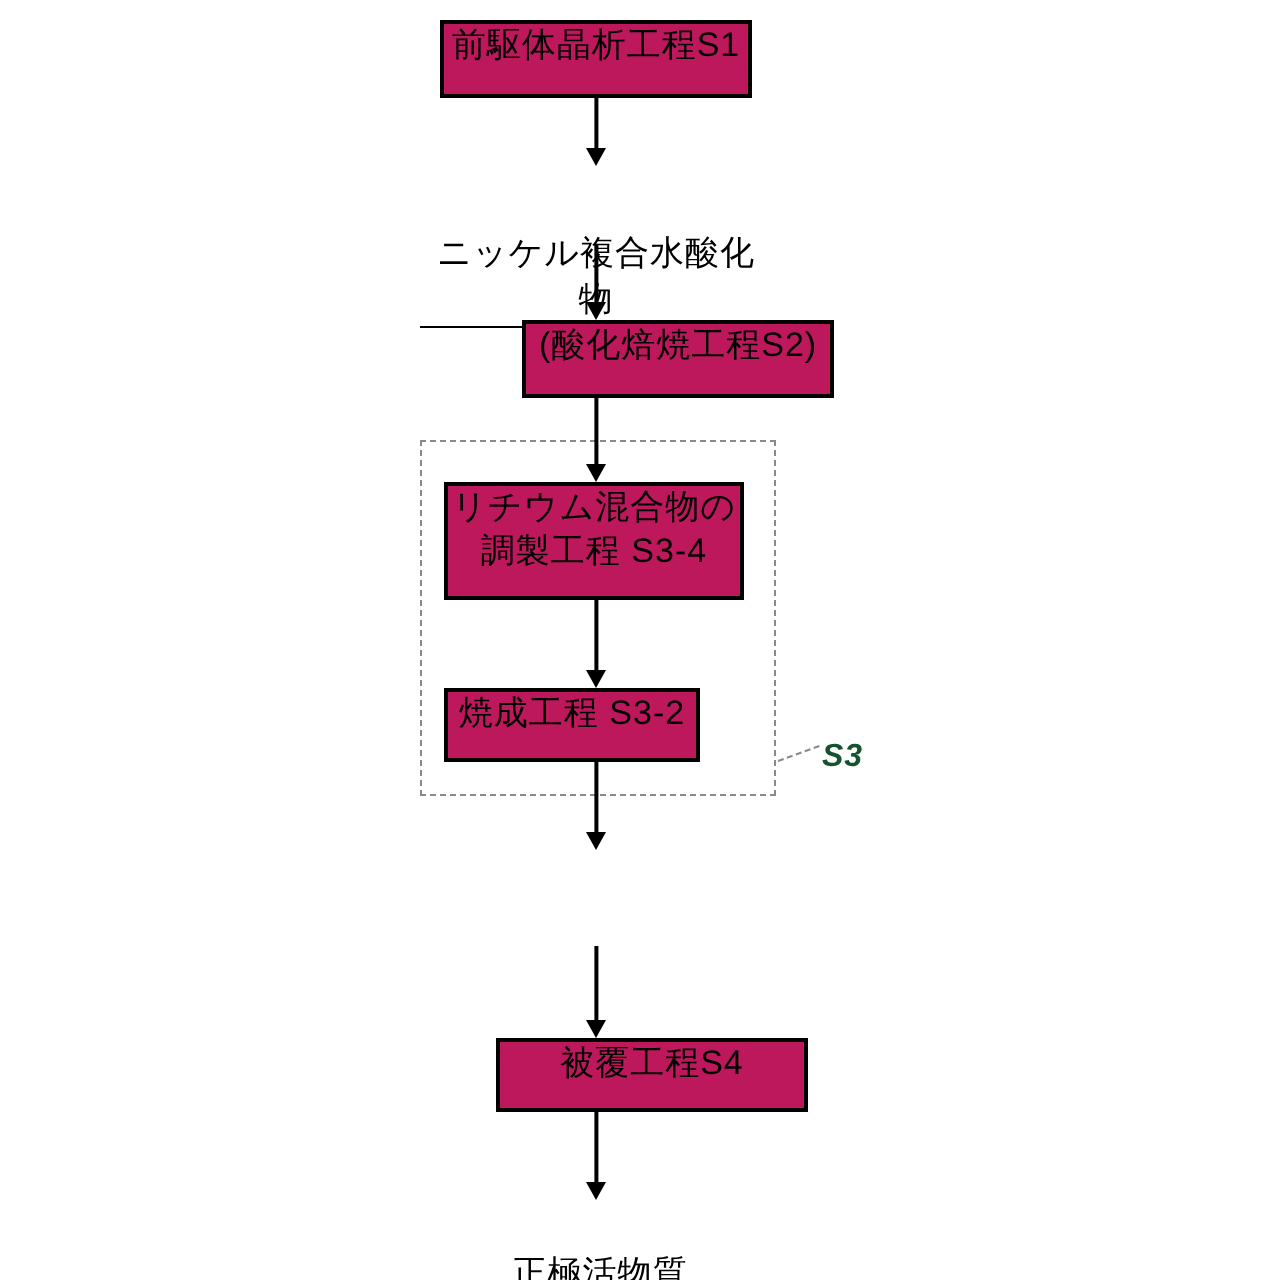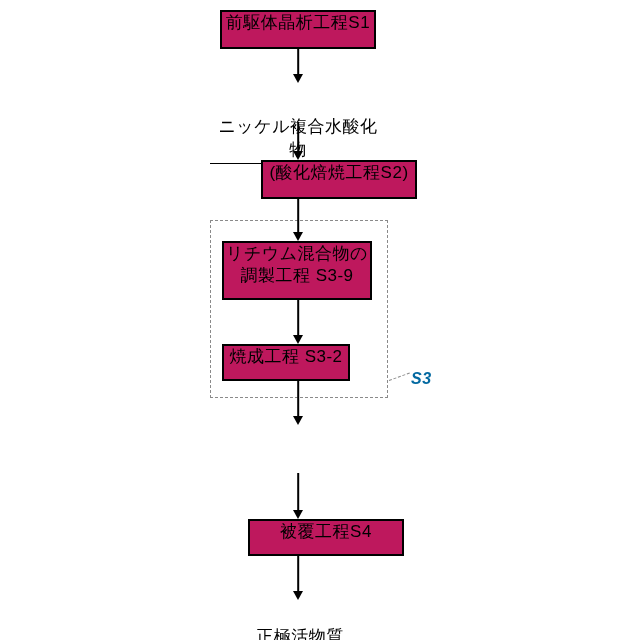--- a/index.html
+++ b/index.html
@@ -84,21 +84,21 @@
     box-sizing: border-box;
     border: 1.4px dashed #8a8a8a;
     background: transparent;
   }
   .group-label {
     position: absolute;
     font-size: 16px;
     font-weight: bold;
     font-style: italic;
     letter-spacing: 0.5px;
-    color: #0369a1;
+    color: #14532d;
   }
   .group-leader {
     position: absolute;
     border-top: 1.4px dashed #8a8a8a;
     transform-origin: left center;
   }
 </style>
 </head>
 <body>
 
@@ -133,21 +133,21 @@
 
   <div class="group-label" style="left:411px; top:370px;">S3</div>
 
   <div class="arrow" style="left:298px; top:199px; height:42px;">
     <div class="shaft" style="height:33px;"></div>
     <div class="head" style="top:33px;"></div>
   </div>
 
   <div class="proc-box two-line" style="left:222px; top:241px; width:150px; height:59px;">
     <span>リチウム混合物の
-調製工程  S3-9</span>
+調製工程  S3-4</span>
   </div>
 
   <div class="arrow" style="left:298px; top:300px; height:44px;">
     <div class="shaft" style="height:35px;"></div>
     <div class="head" style="top:35px;"></div>
   </div>
 
   <div class="proc-box" style="left:222px; top:344px; width:128px; height:37px;">
     <span>焼成工程  S3-2</span>
   </div>

